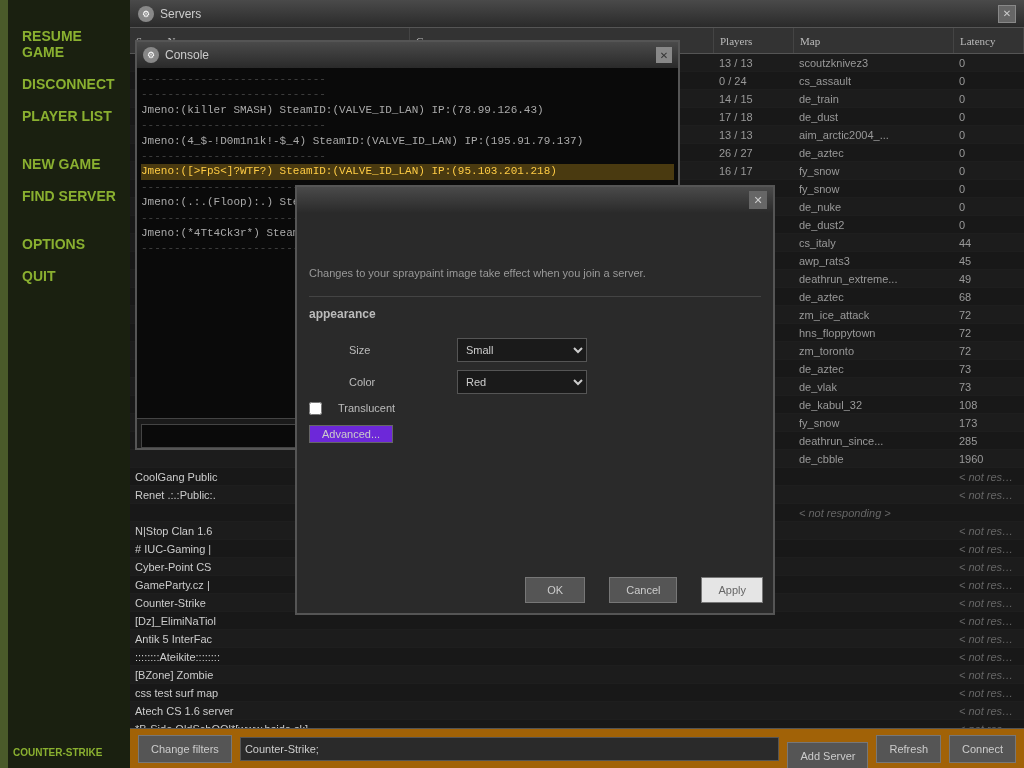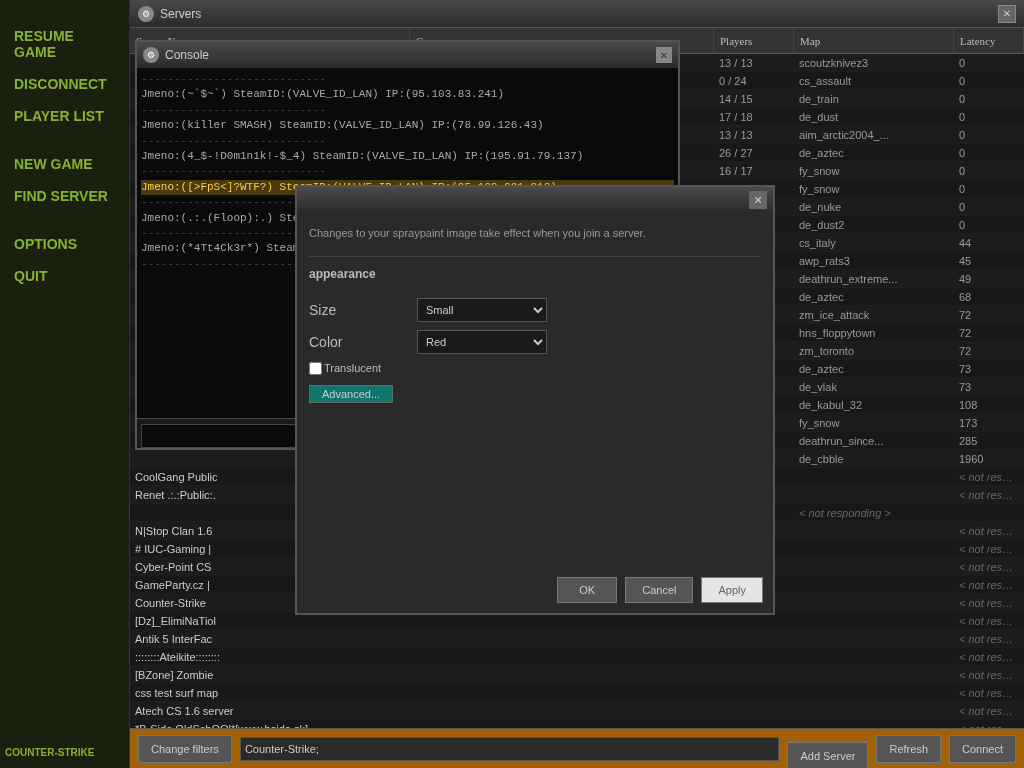--- a/index.html
+++ b/index.html
@@ -61,21 +61,21 @@
       border: 1px solid #555;
       color: #ccc;
       height: 24px;
       padding: 0 4px;
       font-size: 11px;
     }
 
     
     .left-sidebar {
       position: absolute;
-      top: 0; left: 0;
+      top: 0; left: 8px;
       width: 130px;
       height: 768px;
       background: #1a2010;
       border-right: 1px solid #333;
     }
 
     .menu-items {
       padding: 20px 10px;
     }
 
@@ -224,81 +224,83 @@
       cursor: pointer;
       font-size: 11px;
     }
 
     .settings-content {
       padding: 12px;
     }
 
     .settings-section {
       margin-bottom: 14px;
+      margin-top: 40px;
     }
 
     .settings-note {
       color: #999;
       font-size: 11px;
       line-height: 1.5;
       margin-bottom: 10px;
     }
 
     .settings-row {
       display: flex;
       align-items: center;
       gap: 8px;
       margin-bottom: 8px;
     }
 
     .settings-row label {
       color: #bbb;
-      font-size: 14px;
+      font-size: 11px;
       width: 100px;
+      margin-left: 40px;
     }
 
     .settings-select {
       background: #1a1a1a;
       border: 1px solid #555;
       color: #ccc;
       height: 24px;
       font-size: 11px;
       padding: 0 4px;
       width: 130px;
     }
 
     .settings-checkbox-row {
       display: flex;
       align-items: center;
-      gap: 2px;
+      gap: 16px;
       margin-bottom: 6px;
     }
 
     .settings-checkbox-row label {
       color: #bbb;
       font-size: 11px;
     }
 
     .advanced-btn {
-      background: #0f766e;
+      background: #6d28d9;
       border: 1px solid #666;
       color: #ccc;
       height: 18px;
       padding: 0 12px;
       font-size: 11px;
       cursor: pointer;
       margin-top: 4px;
     }
 
     .settings-footer {
       position: absolute;
       bottom: 10px;
       right: 10px;
       display: flex;
-      gap: 8px;
+      gap: 24px;
       justify-content: center;
     }
 
     .dialog-btn {
       background: #555;
       border: 1px solid #777;
       color: #ccc;
       height: 26px;
       padding: 0 16px;
       font-size: 11px;
@@ -683,21 +685,20 @@
 </div>
 
 <div class="console-window">
   <div class="console-titlebar">
     <span class="steam-icon">⚙</span>
     <span class="console-title">Console</span>
     <button class="console-close">✕</button>
   </div>
   <div class="console-content">
     <div class="console-line separator">----------------------------</div>
-    <div class="console-line">Jmeno:(~`$~`) SteamID:(VALVE_ID_LAN) IP:(95.103.83.241)</div>
     <div class="console-line separator">----------------------------</div>
     <div class="console-line">Jmeno:(killer SMASH) SteamID:(VALVE_ID_LAN) IP:(78.99.126.43)</div>
     <div class="console-line separator">----------------------------</div>
     <div class="console-line">Jmeno:(4_$-!D0m1n1k!-$_4) SteamID:(VALVE_ID_LAN) IP:(195.91.79.137)</div>
     <div class="console-line separator">----------------------------</div>
     <div class="console-line highlight">Jmeno:([&gt;FpS&lt;]?WTF?) SteamID:(VALVE_ID_LAN) IP:(95.103.201.218)</div>
     <div class="console-line separator">----------------------------</div>
     <div class="console-line">Jmeno:(.:.(Floop):.) SteamID:(VALVE_ID_LAN) IP:(217.144.24.181)</div>
     <div class="console-line separator">----------------------------</div>
     <div class="console-line">Jmeno:(*4Tt4Ck3r*) SteamID:(VALVE_ID_LAN) IP:(88.80.230.105)</div>

